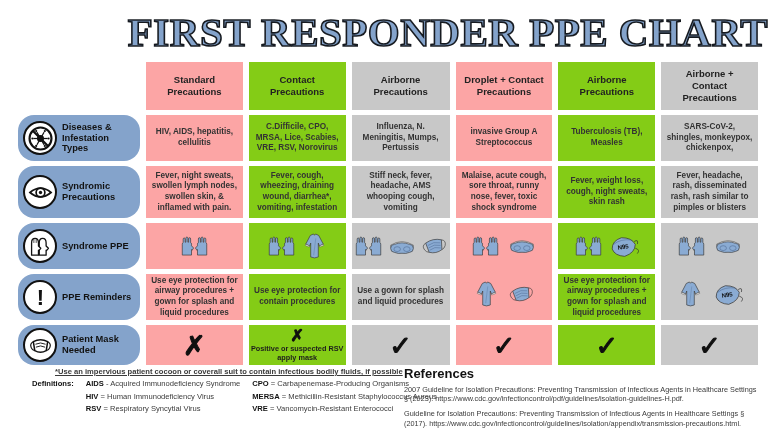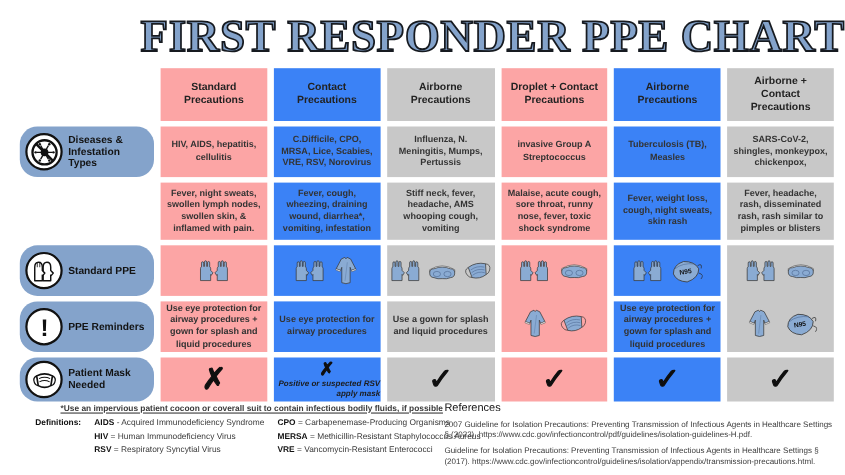--- a/index.html
+++ b/index.html
@@ -15,21 +15,21 @@
     color:#84a3cb;-webkit-text-stroke:1.6px #161a20;
   }
   .grid{
     position:absolute;left:18px;top:62px;width:740px;
     display:grid;
     grid-template-columns:122px repeat(6,1fr);
     grid-template-rows:48px 46px 52px 46px 46px 40px;
     column-gap:6px;row-gap:5px;
   }
   .sh-l{background:#fca5a5}
-  .sh-m{background:#3b82f6}
+  .sh-m{background:#84cc16}
   .sh-d{background:#c8c8c8}
   .colhead{
     display:flex;align-items:center;justify-content:center;text-align:center;
     font-weight:700;font-size:9.5px;line-height:1.25;color:#222;padding:2px 6px;
   }
   .pill{
     background:#84a3cb;border-radius:16px;
     display:flex;align-items:center;gap:5px;padding:0 3px 0 5px;
   }
   .circ{
@@ -48,28 +48,28 @@
   .ico-gown{width:27px;height:28px}
   .ico-goggles{width:28px;height:19px}
   .ico-mask-surgical{width:27px;height:24px}
   .ico-mask-n95{width:31px;height:26px}
   .markcell{display:flex;flex-direction:column;align-items:center;justify-content:center;}
   .mark{
     font-family:"DejaVu Sans",sans-serif;font-size:27px;font-weight:900;line-height:1;
     color:#0f0f0f;-webkit-text-stroke:1.1px #0f0f0f;
   }
   .markcell.has-note .mark{font-size:16px;}
-  .marknote{font-size:7.3px;font-weight:800;color:#1d1d1d;line-height:1.2;text-align:right;margin-top:1px;font-style:italic;}
+  .marknote{font-size:7.3px;font-weight:800;color:#1d1d1d;line-height:1.2;text-align:center;margin-top:1px;}
   .footnote{position:absolute;left:55px;top:367px;font-size:7.6px;font-weight:600;color:#3a3a3a;text-decoration:underline;}
   .defs{position:absolute;left:32px;top:379px;font-size:7.6px;color:#3a3a3a;display:flex;gap:12px;}
   .dlabel{font-weight:800;color:#111;}
   .dline{margin-bottom:3.5px;white-space:nowrap;}
   .dterm{font-weight:800;color:#111;}
   .refs{position:absolute;left:404px;top:365px;width:356px;font-size:7.3px;color:#3a3a3a;line-height:1.35;}
-  .rlabel{font-weight:400;color:#111;font-size:10px;margin-bottom:2px;}
+  .rlabel{font-weight:700;color:#111;font-size:13px;margin-bottom:2px;}
   .refs p{margin:0 0 5px 0;}
   .hidden-defs{position:absolute;width:0;height:0;overflow:hidden;}
   svg text{font-family:"Liberation Sans","DejaVu Sans",sans-serif;}
 </style>
 </head>
 <body>
 
 <svg class="hidden-defs" aria-hidden="true">
   <defs>
     <path id="glove-shape" d="M4,41 L4,17 Q4,14 6,13.5 L6,6 Q6,3.2 8.2,3.2 Q10.4,3.2 10.4,6 L10.4,12.6 L12,12.6 L12,4 Q12,1.2 14.2,1.2 Q16.4,1.2 16.4,4 L16.4,12.6 L18,12.6 L18,5.4 Q18,2.6 20.2,2.6 Q22.4,2.6 22.4,5.4 L22.4,13.5 Q24.4,14 24.4,17 L24.4,20.5 L29,25.5 L25.6,30.5 L24.4,28.8 L24.4,41 Z"></path>
@@ -163,27 +163,35 @@
   <div class="colhead sh-d" style="grid-area:1/7">Airborne + Contact Precautions</div>
 
   <div class="pill" style="grid-area:2/1">
     <span class="circ">
         <svg width="27" height="27">
           <use href="#i-virus"></use>
         </svg>
       </span>
     <span class="plabel">Diseases &amp; Infestation Types</span>
   </div>
+  <div class="pill" style="grid-area:3/1">
+    <span class="circ">
+        <svg width="27" height="27">
+          <use href="#i-eye"></use>
+        </svg>
+      </span>
+    <span class="plabel">Syndromic Precautions</span>
+  </div>
   <div class="pill" style="grid-area:4/1">
     <span class="circ">
         <svg width="26" height="26">
           <use href="#i-gloves-bw"></use>
         </svg>
       </span>
-    <span class="plabel">Standard PPE</span>
+    <span class="plabel">Syndrome PPE</span>
   </div>
   <div class="pill" style="grid-area:5/1">
     <span class="circ">
         <svg width="27" height="27">
           <use href="#i-exclaim"></use>
         </svg>
       </span>
     <span class="plabel">PPE Reminders</span>
   </div>
   <div class="pill" style="grid-area:6/1">
@@ -264,21 +272,21 @@
       </svg>
       <svg class="ppe-ico ico-gown">
         <use href="#i-gown"></use>
       </svg>
       <svg class="ppe-ico ico-mask-n95">
         <use href="#i-mask-n95"></use>
       </svg>
     </div>
 
   <div class="cell sh-l" style="grid-area:5/2">Use eye protection for airway procedures + gown for splash and liquid procedures</div>
-  <div class="cell sh-m" style="grid-area:5/3">Use eye protection for airway procedures</div>
+  <div class="cell sh-m" style="grid-area:5/3">Use eye protection for contain procedures</div>
   <div class="cell sh-d" style="grid-area:5/4">Use a gown for splash and liquid procedures</div>
   <div class="cell sh-m" style="grid-area:5/6">Use eye protection for airway procedures + gown for splash and liquid procedures</div>
 
   <div class="markcell sh-l" style="grid-area:6/2">
     <span class="mark">✗</span>
   </div>
   <div class="markcell has-note sh-m" style="grid-area:6/3">
     <span class="mark">✗</span>
     <span class="marknote">Positive or suspected RSV apply mask</span>
   </div>

